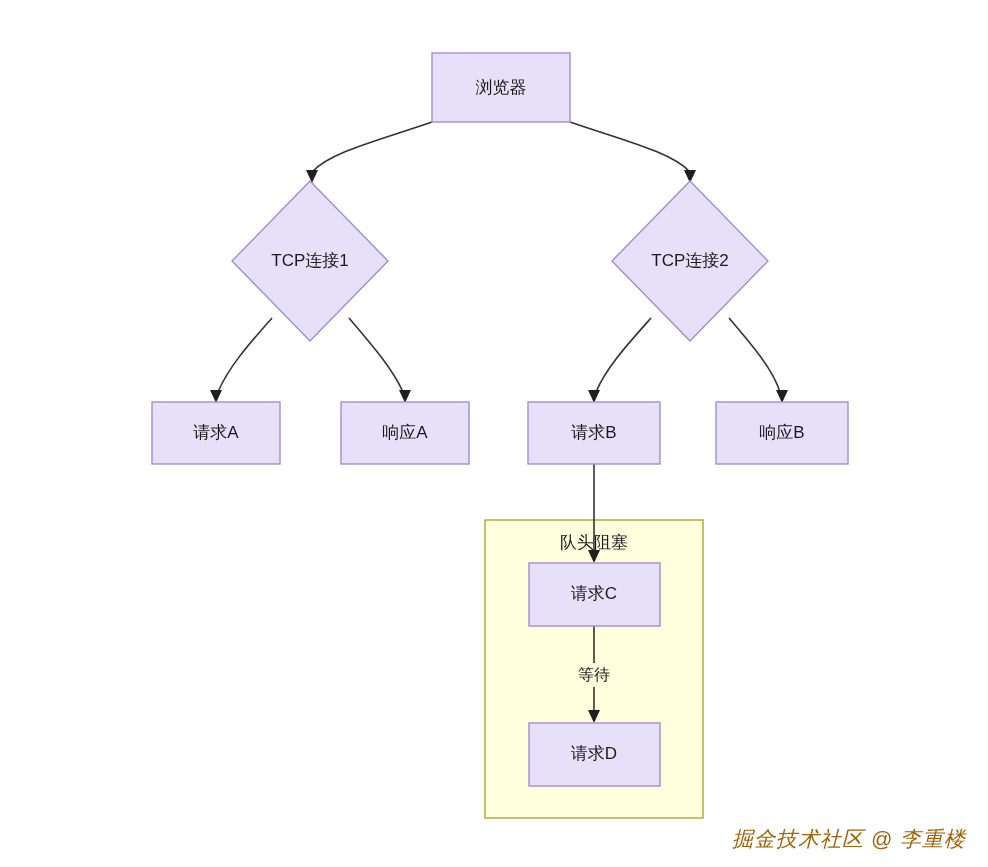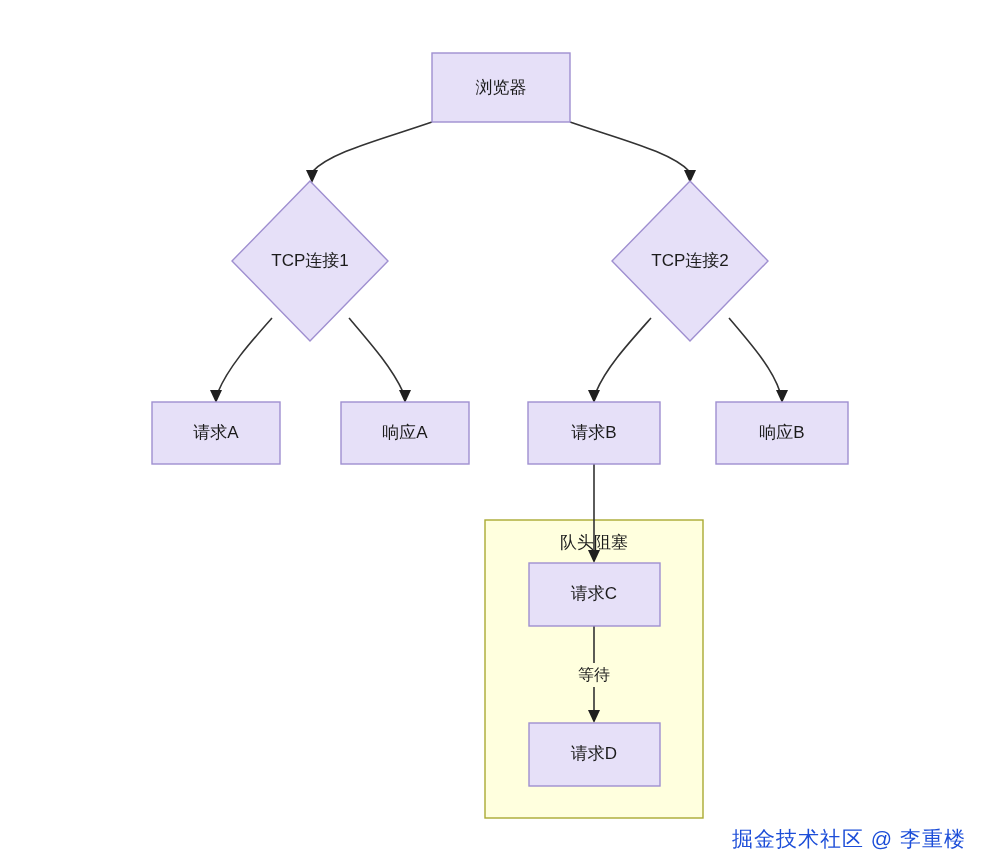--- a/index.html
+++ b/index.html
@@ -68,24 +68,25 @@
     fill: #1b1b1b;
     text-anchor: middle;
     dominant-baseline: middle;
   }
   .watermark {
     position: absolute;
     right: 22px;
     bottom: 14px;
     font-family: "Liberation Sans", "DejaVu Sans", sans-serif;
     font-size: 21px;
-    color: #1d4ed8;
+    color: #a16207;
     letter-spacing: 1px;
     white-space: nowrap;
     user-select: none;
+    font-style: italic;
   }
 </style>
 </head>
 <body>
 
 <svg id="diagram" viewBox="0 0 988 867">
 
   <g>
     <rect class="cluster-rect" x="485" y="520" width="218" height="298"></rect>
     <text class="cluster-label" x="594" y="544">队头阻塞</text>

